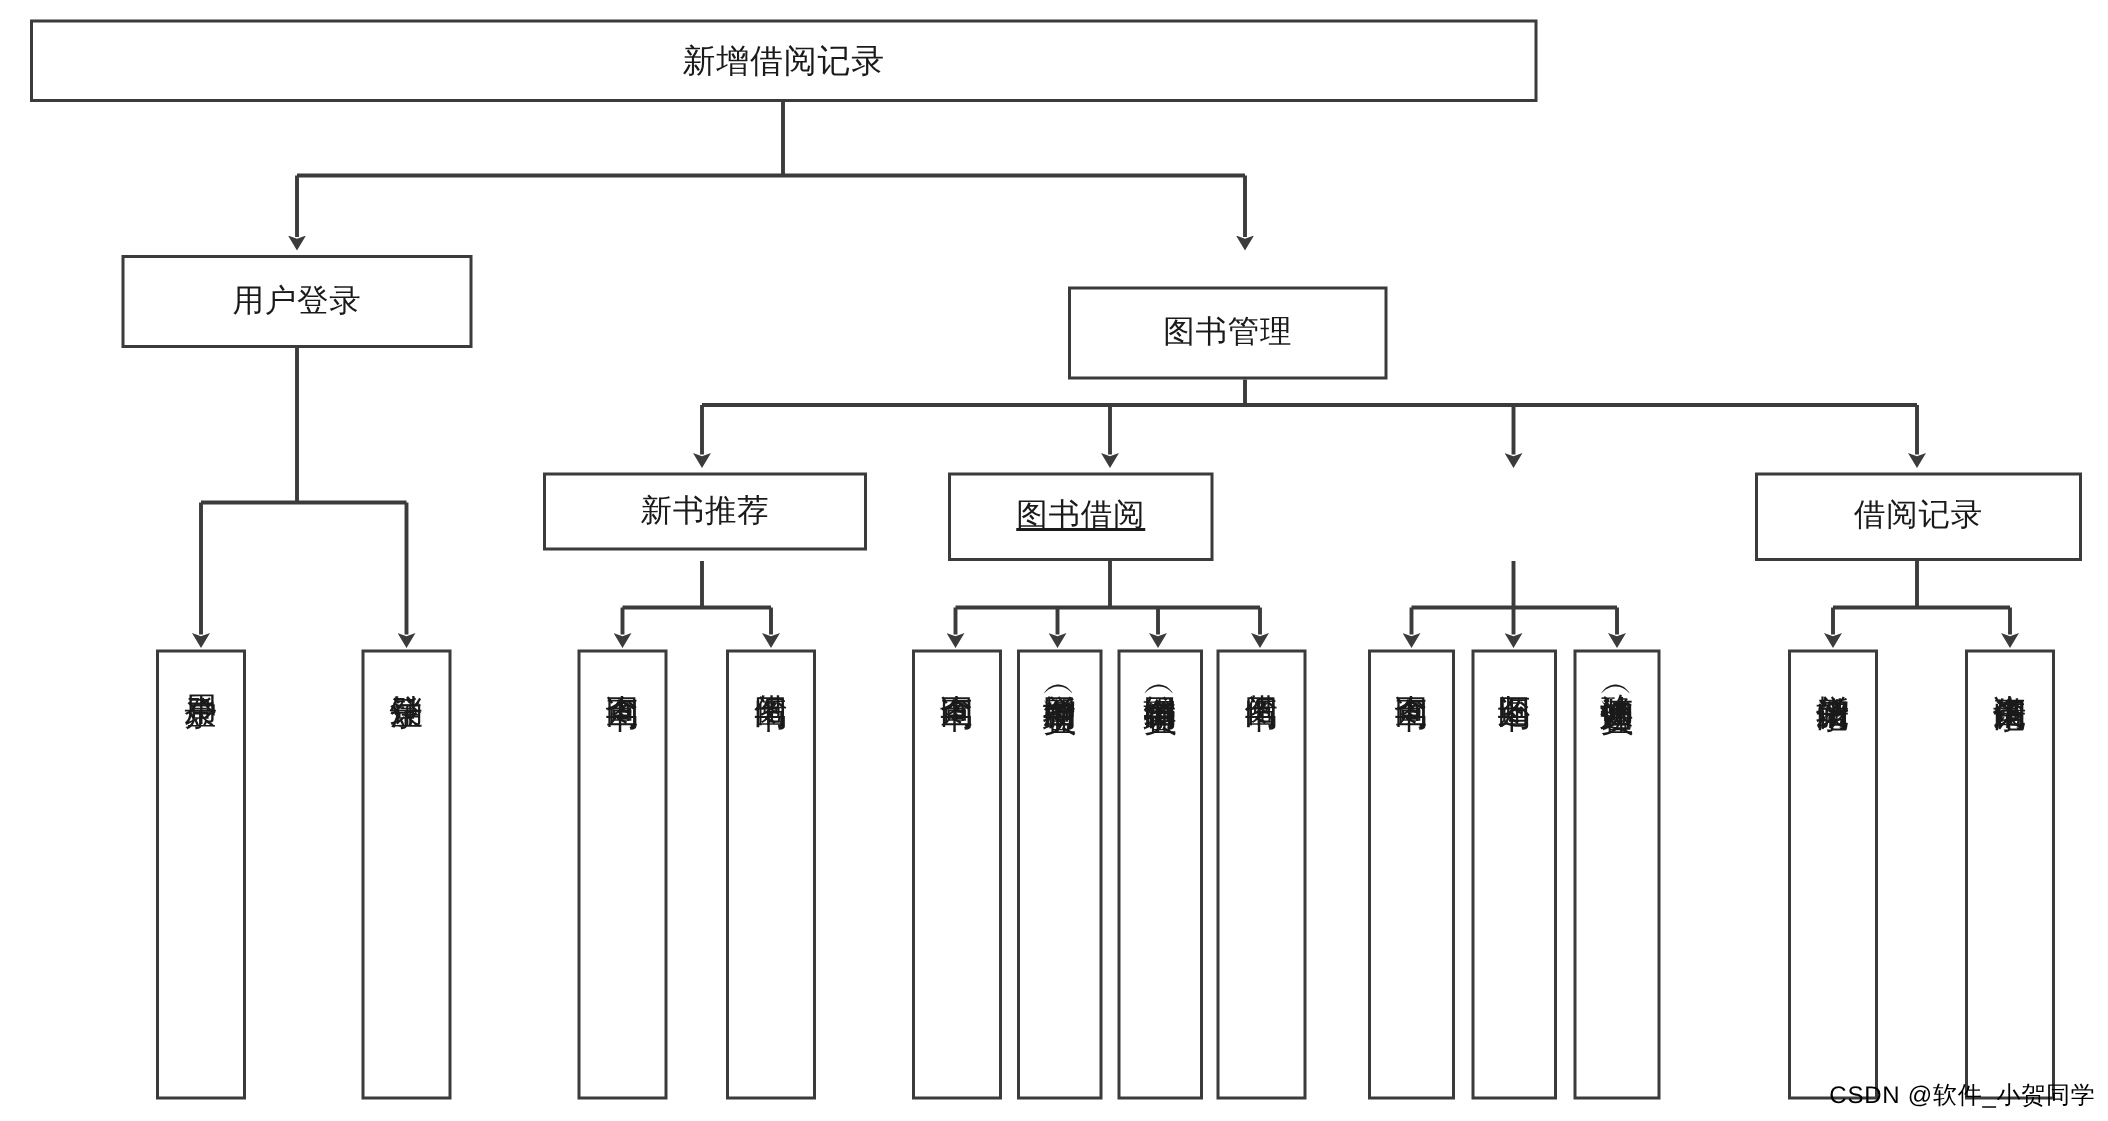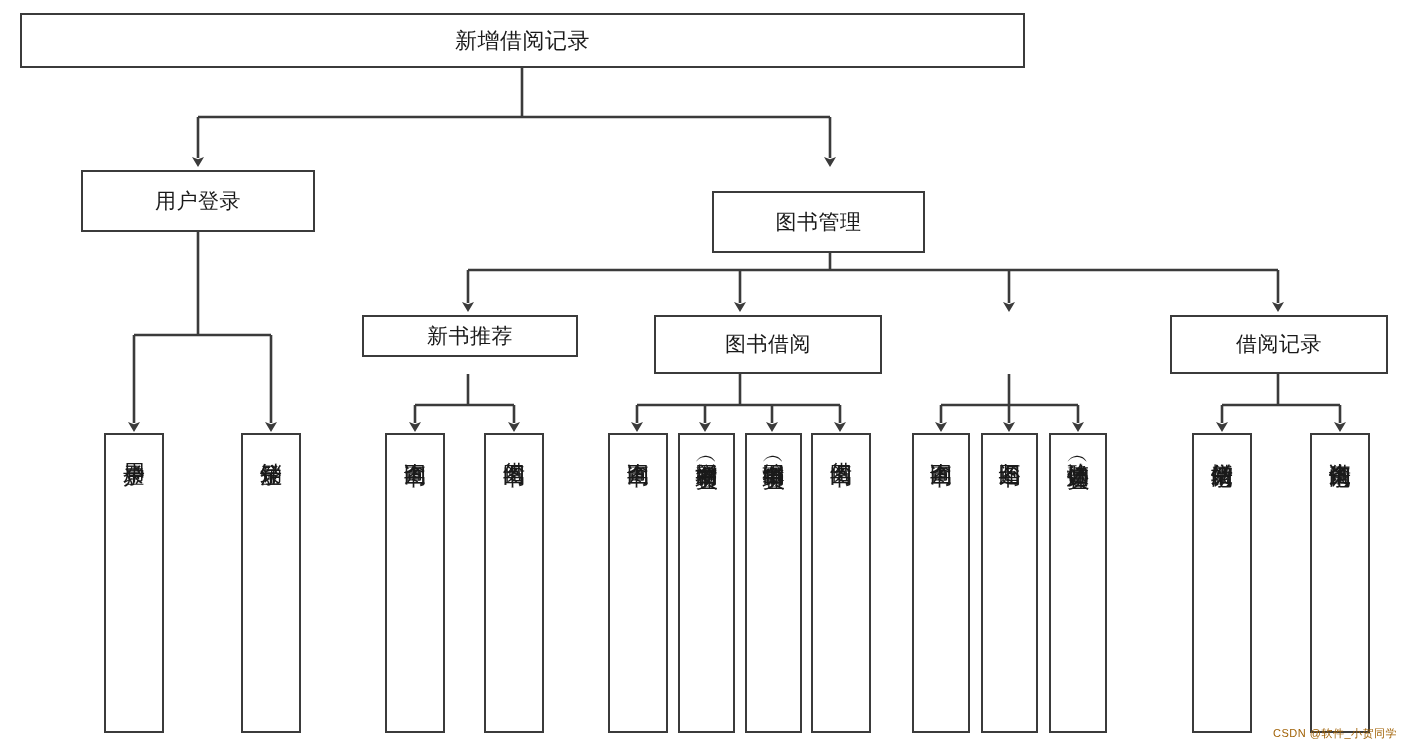--- a/index.html
+++ b/index.html
@@ -60,22 +60,22 @@
     text-orientation: upright;
     font-size: 22px;
     line-height: 1.08;
     letter-spacing: 1px;
     white-space: nowrap;
   }
   #watermark {
     position: absolute;
     right: 8px;
     bottom: 6px;
-    font-size: 11px;
-    color: #a16207;
+    font-size: 16px;
+    color: #000000;
     letter-spacing: 0.5px;
     user-select: none;
   }
 </style>
 </head>
 <body>
 
 <div id="canvas">
 
   <svg id="edges" viewBox="0 0 1405 747" xmlns="http://www.w3.org/2000/svg">
@@ -135,24 +135,24 @@
     <span class="label">新增借阅记录</span>
   </div>
 
   <div class="node h" style="left:81px; top:170px; width:234px; height:62px;">
     <span class="label">用户登录</span>
   </div>
   <div class="node h" style="left:712px; top:170px; width:213px; height:62px;margin-top:21px;">
     <span class="label">图书管理</span>
   </div>
 
-  <div class="node h" style="left:362px; top:315px; width:216px; height:42px;">
+  <div class="node h" style="left:362px; top:315px; width:216px; height:52px;">
     <span class="label">新书推荐</span>
   </div>
-  <div class="node h" style="left:654px; top:315px; width:228px; height:59px;">
+  <div class="node h" style="left:632px; top:315px; width:177px; height:59px;text-decoration:underline;">
     <span class="label">图书借阅</span>
   </div>
   <div class="node h" style="left:1170px; top:315px; width:218px; height:59px;align-items:center;">
     <span class="label">借阅记录</span>
   </div>
 
   <div class="node v" style="left:104px; top:433px; width:60px; height:300px;">
     <span class="label">用户登录</span>
   </div>
   <div class="node v" style="left:241px; top:433px; width:60px; height:300px;">

